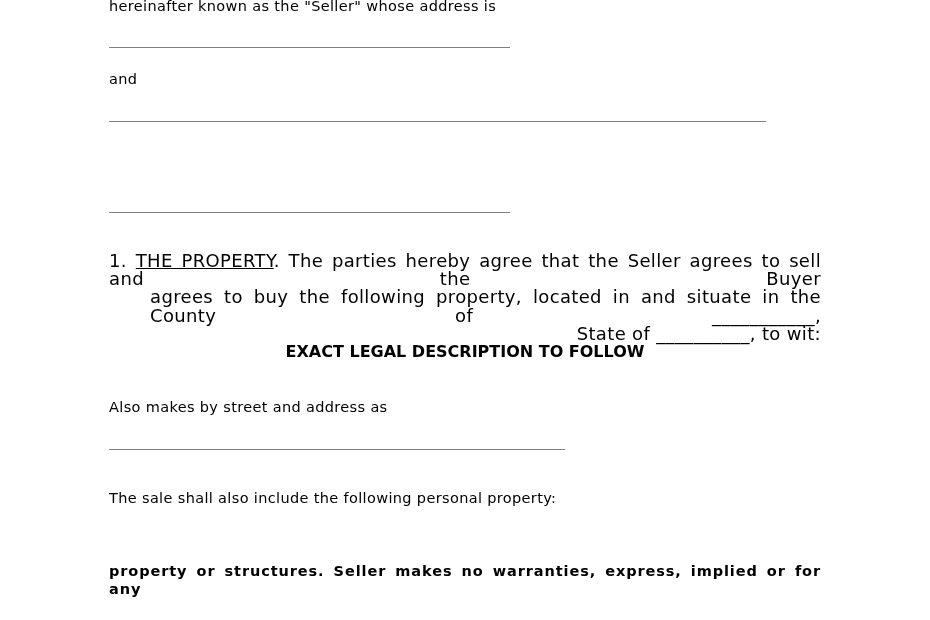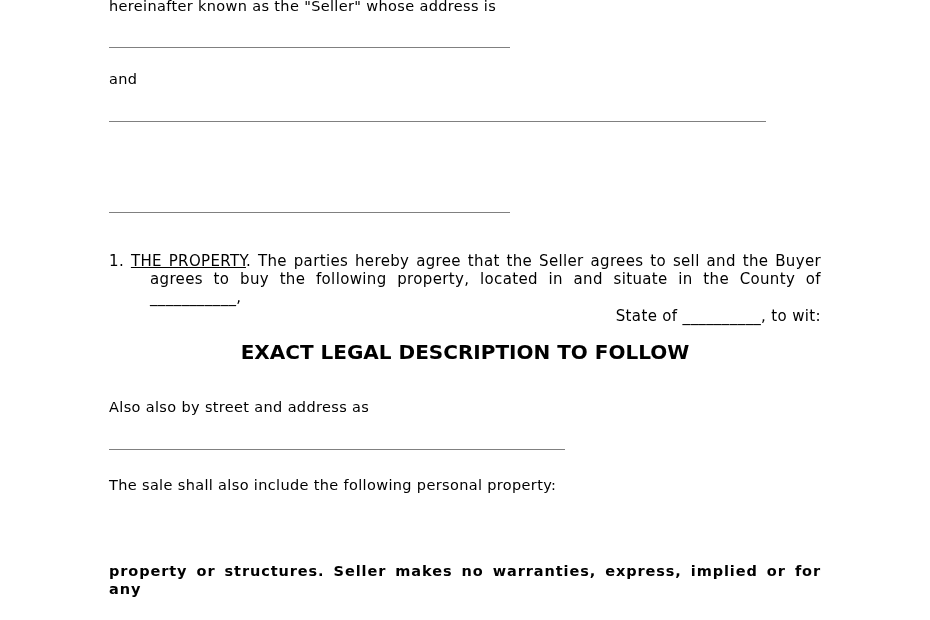--- a/index.html
+++ b/index.html
@@ -5,26 +5,26 @@
   html, body { margin: 0; padding: 0; background: #ffffff; }
   body {
     width: 930px; height: 620px; overflow: hidden; position: relative;
     font-family: "DejaVu Sans", sans-serif; color: #000;
   }
   .page { position: absolute; left: 0; top: 0; width: 930px; height: 620px; }
   .t { position: absolute; left: 109px; font-size: 14.5px; line-height: 18px; white-space: nowrap; letter-spacing: 0.35px; }
   .rule { position: absolute; left: 109px; height: 0; border-top: 1.5px solid #808080; }
   .para {
     position: absolute; left: 109px; width: 712px;
-    font-size: 15px; line-height: 18.2px; text-align: justify; letter-spacing: 0.35px;
+    font-size: 18px; line-height: 18.2px; text-align: justify; letter-spacing: 0.35px;
   }
   .u { text-decoration: underline; }
   .heading {
     position: absolute; left: 0; width: 930px; top: 343px; text-align: center;
-    font-weight: bold; font-size: 20px; line-height: 18px;
+    font-weight: bold; font-size: 16px; line-height: 18px;
   }
   .bold-para {
     position: absolute; left: 109px; width: 712px; top: 562px;
     font-weight: bold; font-size: 14.5px; line-height: 18.2px; text-align: justify;
     text-align-last: justify; letter-spacing: 0.9px;
   }
 </style>
 </head>
 <body>
 
@@ -48,23 +48,23 @@
       <span>___________</span><span>,</span>
     </div>
     <div style="text-align:right;">
       <span>State of</span>
       <span>__________</span><span>, to wit:</span>
     </div>
   </div>
 
   <div class="heading">EXACT LEGAL DESCRIPTION TO FOLLOW</div>
 
-  <div class="t" style="top:398px;">Also also by street and address as</div>
+  <div class="t" style="top:398px;">Also makes by street and address as</div>
   <div class="rule" style="top:449px; width:456px;"></div>
 
-  <div class="t" style="top:476px;">The sale shall also include the following personal property:</div>
+  <div class="t" style="top:489px;">The sale shall also include the following personal property:</div>
 
   <div class="bold-para">
     <div>property or structures. Seller makes no warranties, express, implied or for any</div>
 
   </div>
 
 </div>
 
 </body></html>

